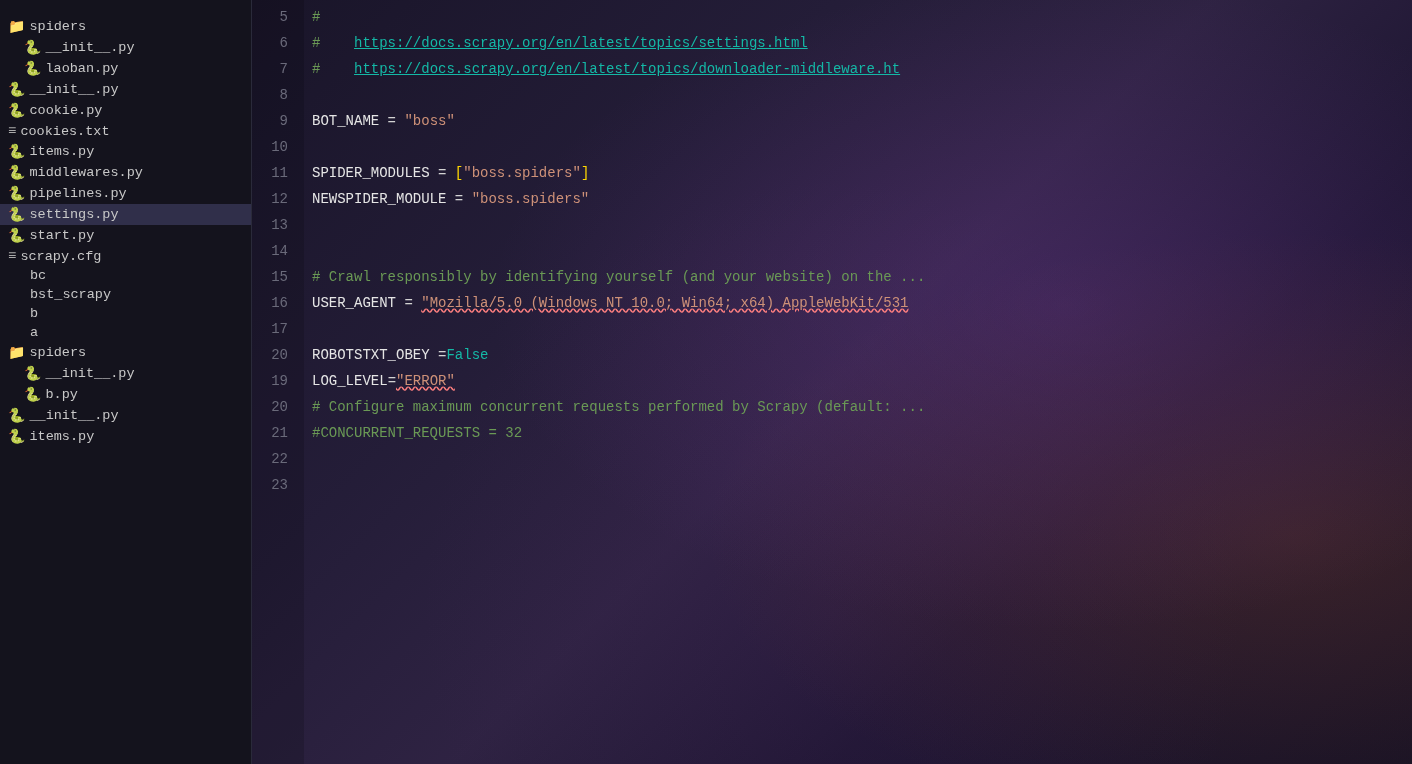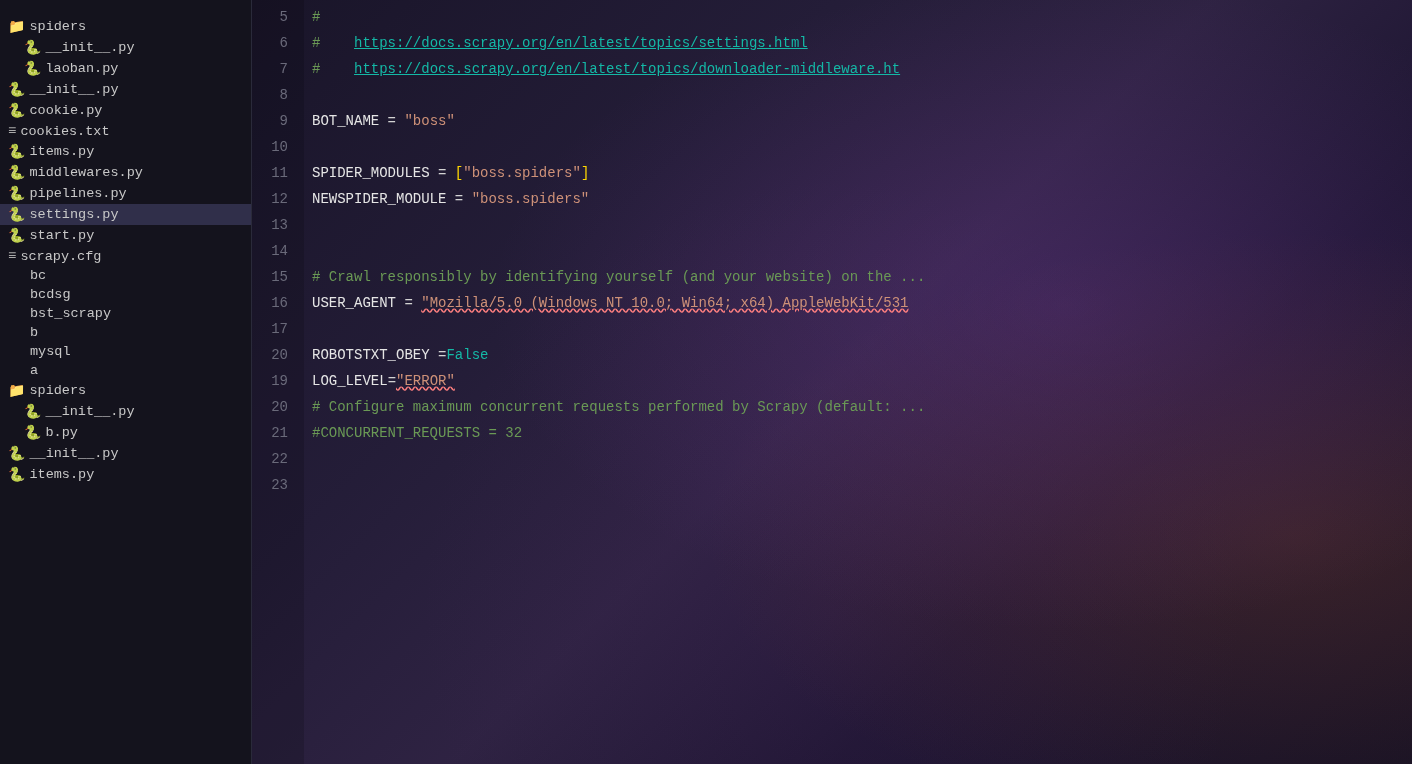--- a/index.html
+++ b/index.html
@@ -242,36 +242,26 @@
         <span class="label">scrapy.cfg</span>
       </div>
       <div class="sidebar-item">
         <span class="indent" style="width:8px;display:inline-block;"></span>
         <span class="icon" style="width:18px;display:inline-block;"></span>
         <span class="label">bc</span>
       </div>
       <div class="sidebar-item">
         <span class="indent" style="width:8px;display:inline-block;"></span>
         <span class="icon" style="width:18px;display:inline-block;"></span>
-        <span class="label">bcdsg</span>
-      </div>
-      <div class="sidebar-item">
-        <span class="indent" style="width:8px;display:inline-block;"></span>
-        <span class="icon" style="width:18px;display:inline-block;"></span>
         <span class="label">bst_scrapy</span>
       </div>
       <div class="sidebar-item">
         <span class="indent" style="width:8px;display:inline-block;"></span>
         <span class="icon" style="width:18px;display:inline-block;"></span>
         <span class="label">b</span>
-      </div>
-      <div class="sidebar-item">
-        <span class="indent" style="width:8px;display:inline-block;"></span>
-        <span class="icon" style="width:18px;display:inline-block;"></span>
-        <span class="label">mysql</span>
       </div>
       <div class="sidebar-item">
         <span class="indent" style="width:8px;display:inline-block;"></span>
         <span class="icon" style="width:18px;display:inline-block;"></span>
         <span class="label">a</span>
       </div>
       <div class="sidebar-item">
         <span class="indent" style="width:8px;display:inline-block;"></span>
         <span class="icon folder-icon">📁</span>
         <span class="label">spiders</span>

